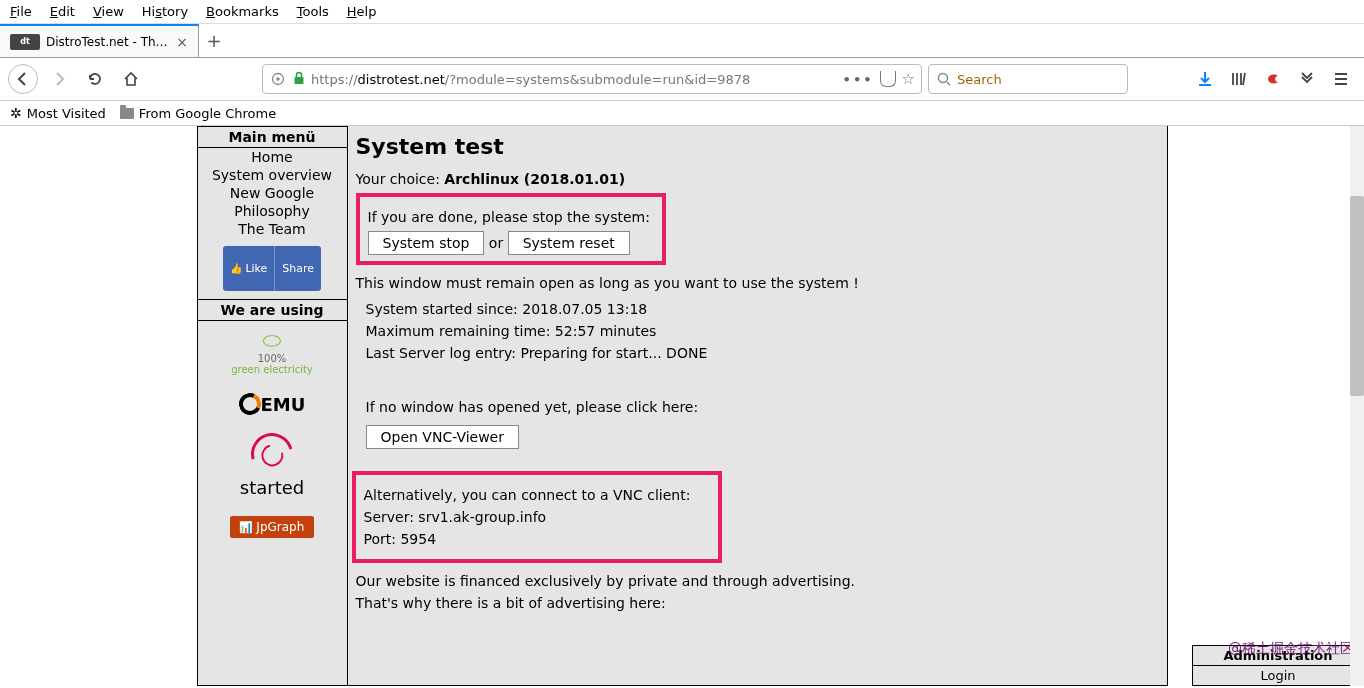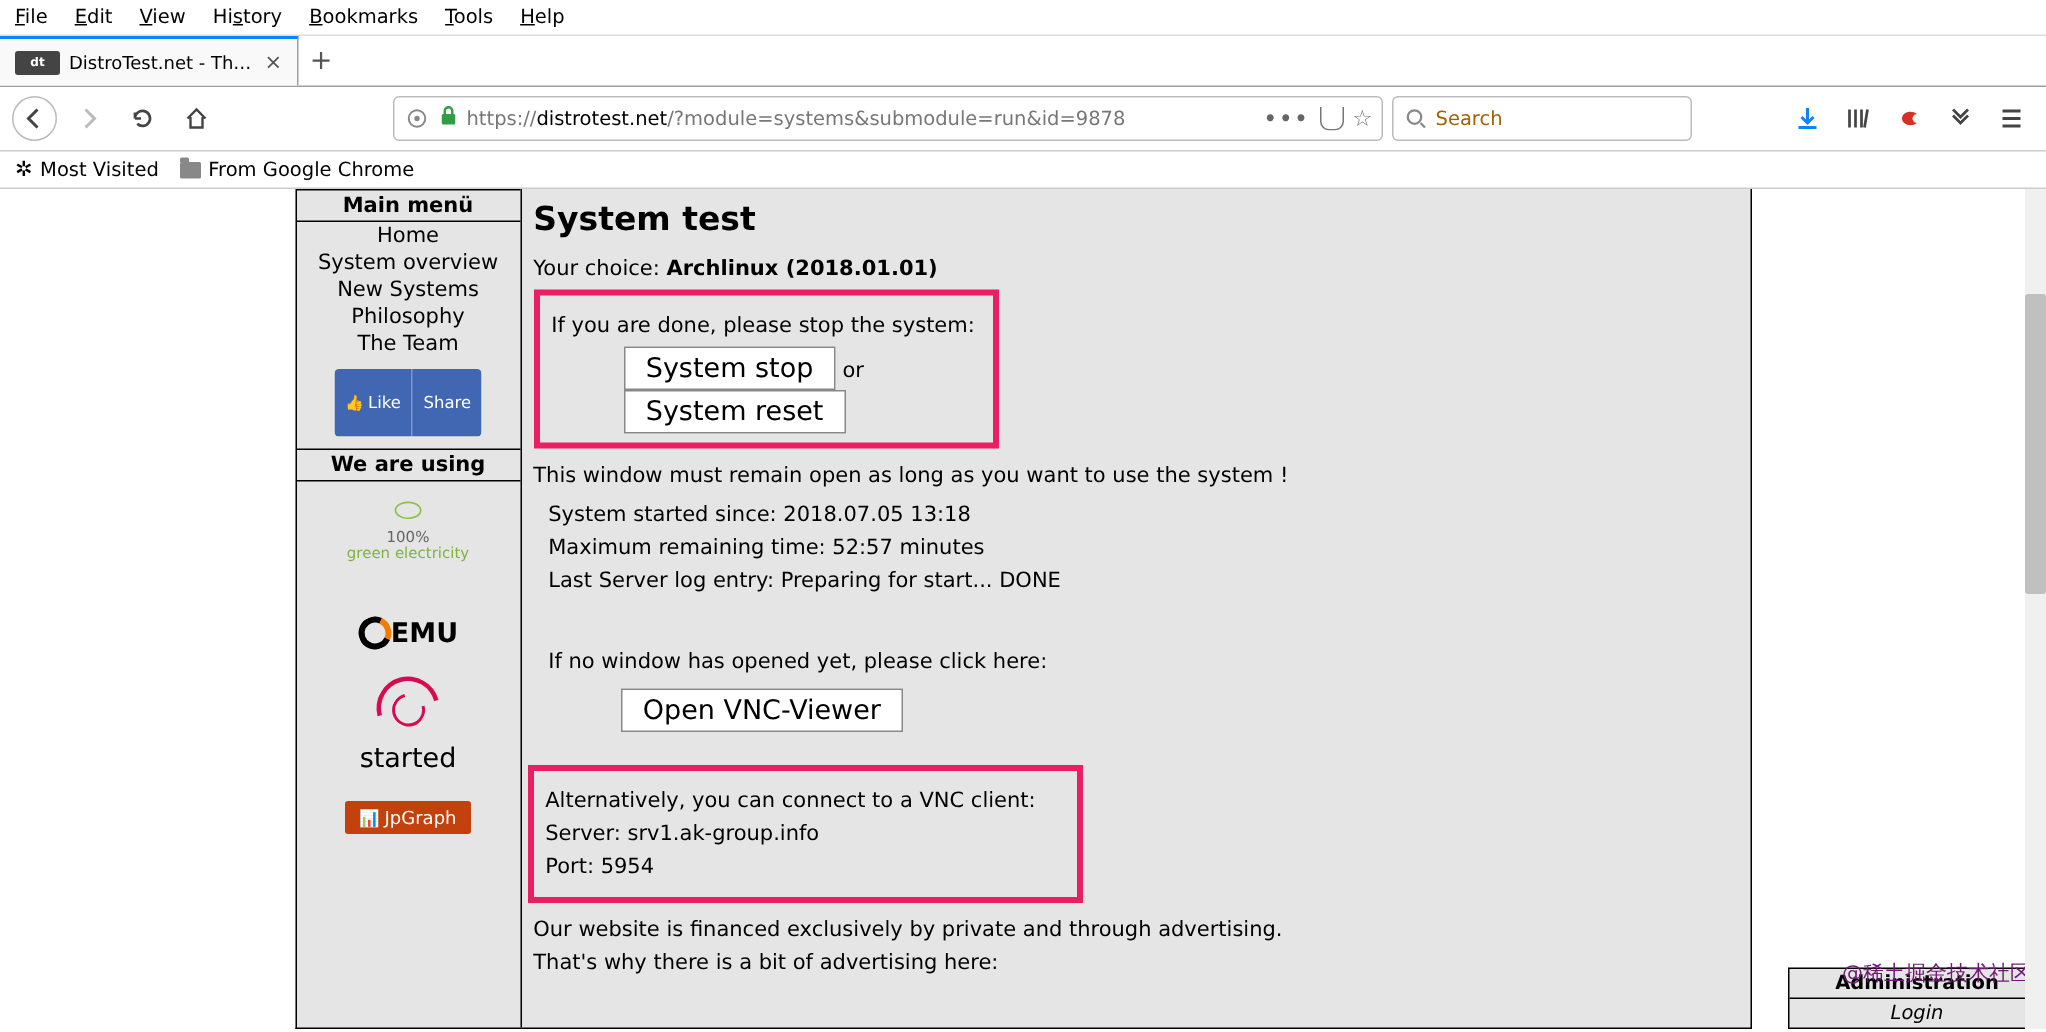--- a/index.html
+++ b/index.html
@@ -51,41 +51,41 @@
 .fbwidget { display:inline-flex; margin: 8px 0; font-size:11px; border-radius:3px; overflow:hidden; }
 .fbwidget span { background:#4267B2; color:#fff; padding:16px 7px; display:inline-flex; align-items:center; gap:3px; }
 .fbwidget span + span { border-left:1px solid rgba(255,255,255,0.3); }
 .fb-thumb::before { content:"👍"; font-size:10px; }
 
 .sponsors { padding: 8px 0; display:flex; flex-direction:column; align-items:center; gap:18px; }
 .sp-green { font-size:10px; line-height:1.1; }
 .sp-green .leaf { color:#8bc34a; font-size:22px; display:block; }
 .sp-green .pct { color:#666; }
 .sp-green .txt { color:#7cb342; }
-.sp-qemu { display:flex; align-items:center; font-size:18px; font-weight:bold; gap:0;margin-top:18px; }
+.sp-qemu { display:flex; align-items:center; font-size:18px; font-weight:bold; gap:0; }
 .sp-qemu .q { width:22px; height:22px; border:4px solid #000; border-radius:50%; border-right-color:#f57c00; transform:rotate(-20deg); position:relative; }
 .sp-debian { display:flex; flex-direction:column; align-items:center; }
 .sp-debian .swirl { width:42px; height:42px; border:3px solid #d70a53; border-radius:50%; border-bottom-color:transparent; border-right-color:transparent; transform:rotate(30deg); position:relative; }
 .sp-debian .swirl::after { content:""; position:absolute; top:8px; left:8px; width:18px; height:18px; border:2px solid #d70a53; border-radius:50%; border-top-color:transparent; }
 .sp-debian .dtxt { font-size:18px; margin-top:2px; }
 .sp-jp { background:#c2410c; color:#fff; font-size:12px; padding:4px 10px; border-radius:2px; display:inline-flex; align-items:center; gap:3px; }
 .sp-jp::before { content:"📊"; font-size:11px; }
 
 .main { flex: 1; padding: 8px 10px 20px 8px; font-size: 14px; }
 .main h1 { font-size: 22px; font-weight: bold; margin-bottom: 12px; }
 .main p { margin: 6px 0; }
 .main .indent { margin-left: 10px; }
-.main button { background: #fff; border: 1px solid #888; padding: 3px 14px; font-size: 18px; cursor: pointer; font-family: inherit; margin-left: 48px; }
+.main button { background: #fff; border: 1px solid #888; padding: 3px 14px; font-size: 14px; cursor: pointer; font-family: inherit; }
 .hl1, .hl2 { border: 4px solid #e91e63; padding: 6px 8px; margin: 6px 0 10px 0; display: block; }
 .hl1 { width: 310px; }
 .hl2 { width: 370px; margin-left: -4px; }
 
 .adminbox { position: absolute; right: 0; bottom: 0; width: 172px; background: #e5e5e5; border: 1px solid #000; text-align: center; }
 .adminbox .hd { border-bottom: 1px solid #000; font-weight: bold; padding: 2px 0; }
-.adminbox .lnk { padding: 2px 4px; font-style: italic; }
+.adminbox .lnk { padding: 2px 4px; }
 
 .watermark { position:absolute; right:10px; bottom:28px; color:#701a75; font-size:14px; pointer-events:none; }
 
 .vscroll { position:absolute; right:0; top:0; width:14px; height:100%; background:#f0f0f0; }
 .vscroll .thumb { position:absolute; top:70px; width:100%; height:200px; background:#c0c0c0; border-radius:2px; }
 .page-wrap { position:relative; overflow:hidden; }
 </style>
 </head>
 <body>
 
@@ -201,21 +201,21 @@
 
 <div class="page-wrap">
 <div class="page">
   <div class="site">
 
     <div class="sidebar">
       <div class="sidehead">Main menü</div>
       <div class="sidelist">
         <a>Home</a>
         <a>System overview</a>
-        <a>New Systems</a>
+        <a>New Google</a>
         <a>Philosophy</a>
         <a>The Team</a>
       </div>
       <div class="fbwidget">
         <span class="fb-thumb">Like</span>
         <span>Share</span>
       </div>
       <div class="sidehead">We are using</div>
       <div class="sponsors">
         <div class="sp-green">

